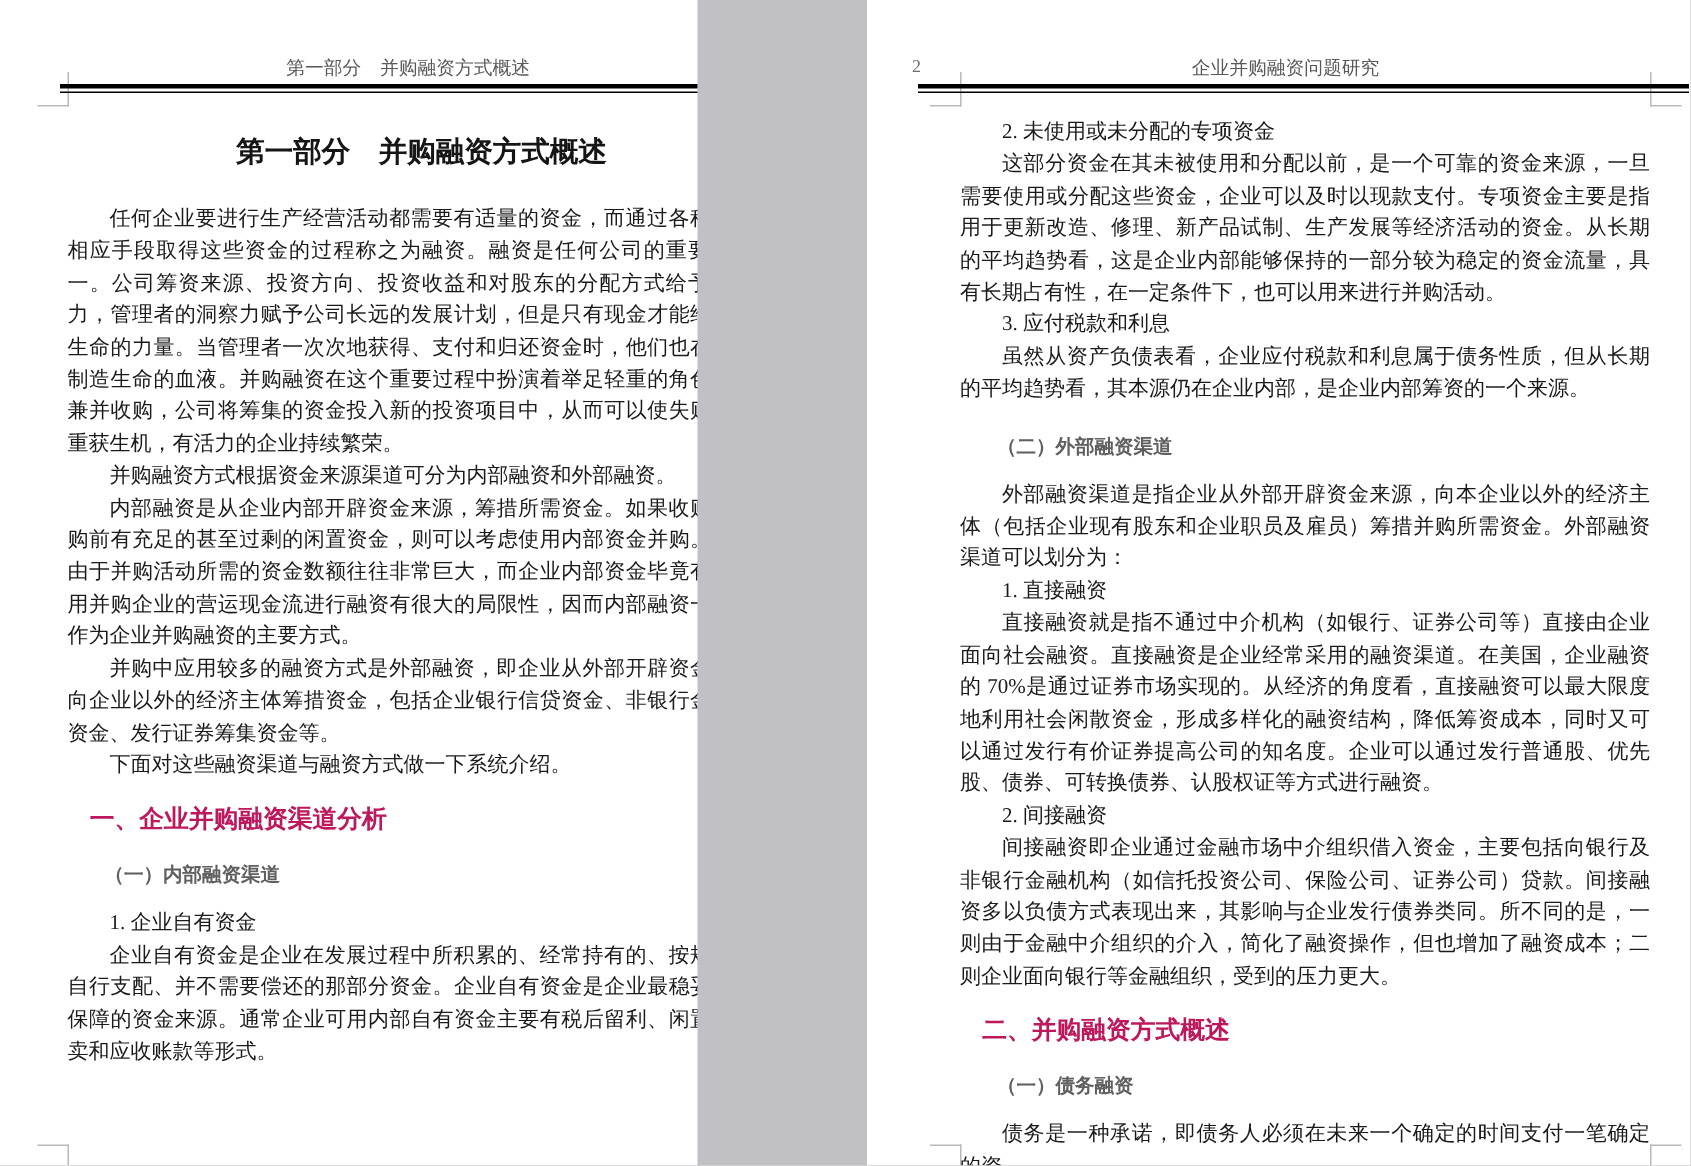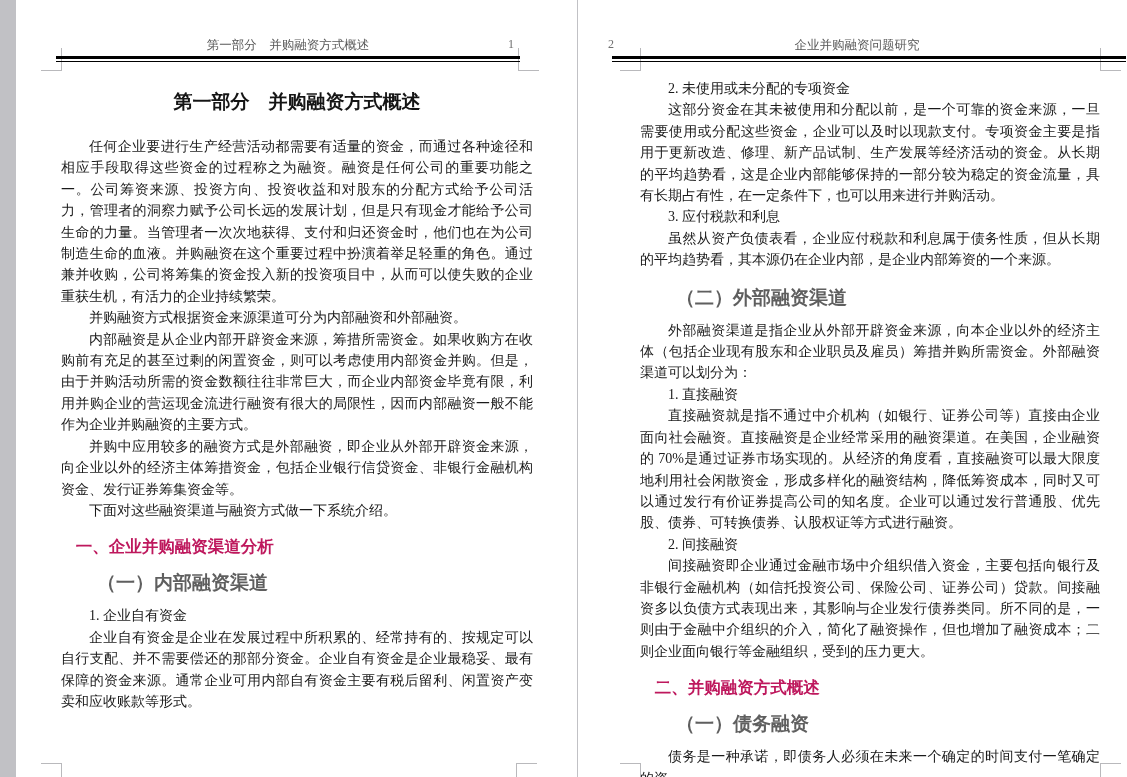--- a/index.html
+++ b/index.html
@@ -2,21 +2,21 @@
 <html><head>
 <meta charset="utf-8">
 <style>
   html,body { margin:0; padding:0; }
   #viewport {
     position:relative; width:1127px; height:777px; overflow:hidden;
     background:#c1c1c5;
     font-family:"Liberation Serif","DejaVu Serif",serif;
   }
   .page { position:absolute; top:0; height:777px; background:#ffffff; overflow:hidden; }
-  #page-left  { left:16px;     width:561px; }
+  #page-left  { left:0;     width:465px; }
   #page-right { left:578px; width:549px; }
 
   
   .rh-title { position:absolute; top:37px; font-size:12.5px; color:#585858; text-align:center; white-space:nowrap; }
   #page-left  .rh-title { left:40px; width:464px; }
   #page-right .rh-title { left:22px; width:514px; }
   .rh-num { position:absolute; top:37px; font-size:12px; color:#6e6e6e; }
   #page-left  .rh-num { left:492px; }
   #page-right .rh-num { left:30px; }
   .rh-rule { position:absolute; top:56px; height:2px; border-top:3px solid #000; border-bottom:1px solid #000; }
@@ -45,21 +45,21 @@
     color:#151515; font-family:"Liberation Sans","DejaVu Sans",sans-serif;
   }
   .para { margin:0; text-indent:2em; }
   .doc-title + .para { margin-top:20px; }
 
   .sec-h {
     margin:14px 0 0; font-size:16.5px; line-height:22px; font-weight:700; text-indent:0.9em;
     color:#be185d; font-family:"Liberation Sans","DejaVu Sans",sans-serif; text-align:left;
   }
   .sub-h {
-    margin:17px 0 0; font-size:19px; line-height:20px; font-weight:700; text-indent:1.9em;
+    margin:17px 0 0; font-size:13px; line-height:20px; font-weight:700; text-indent:1.9em;
     color:#5f5f5f; font-family:"Liberation Sans","DejaVu Sans",sans-serif; text-align:left;
   }
   .sec-h + .sub-h { margin-top:16px; }
   .sub-h + .para { margin-top:12px; }
   #page-right .page-body > .para:first-child { margin-top:4px; }
 </style>
 </head>
 <body>
 
 <div id="viewport">

